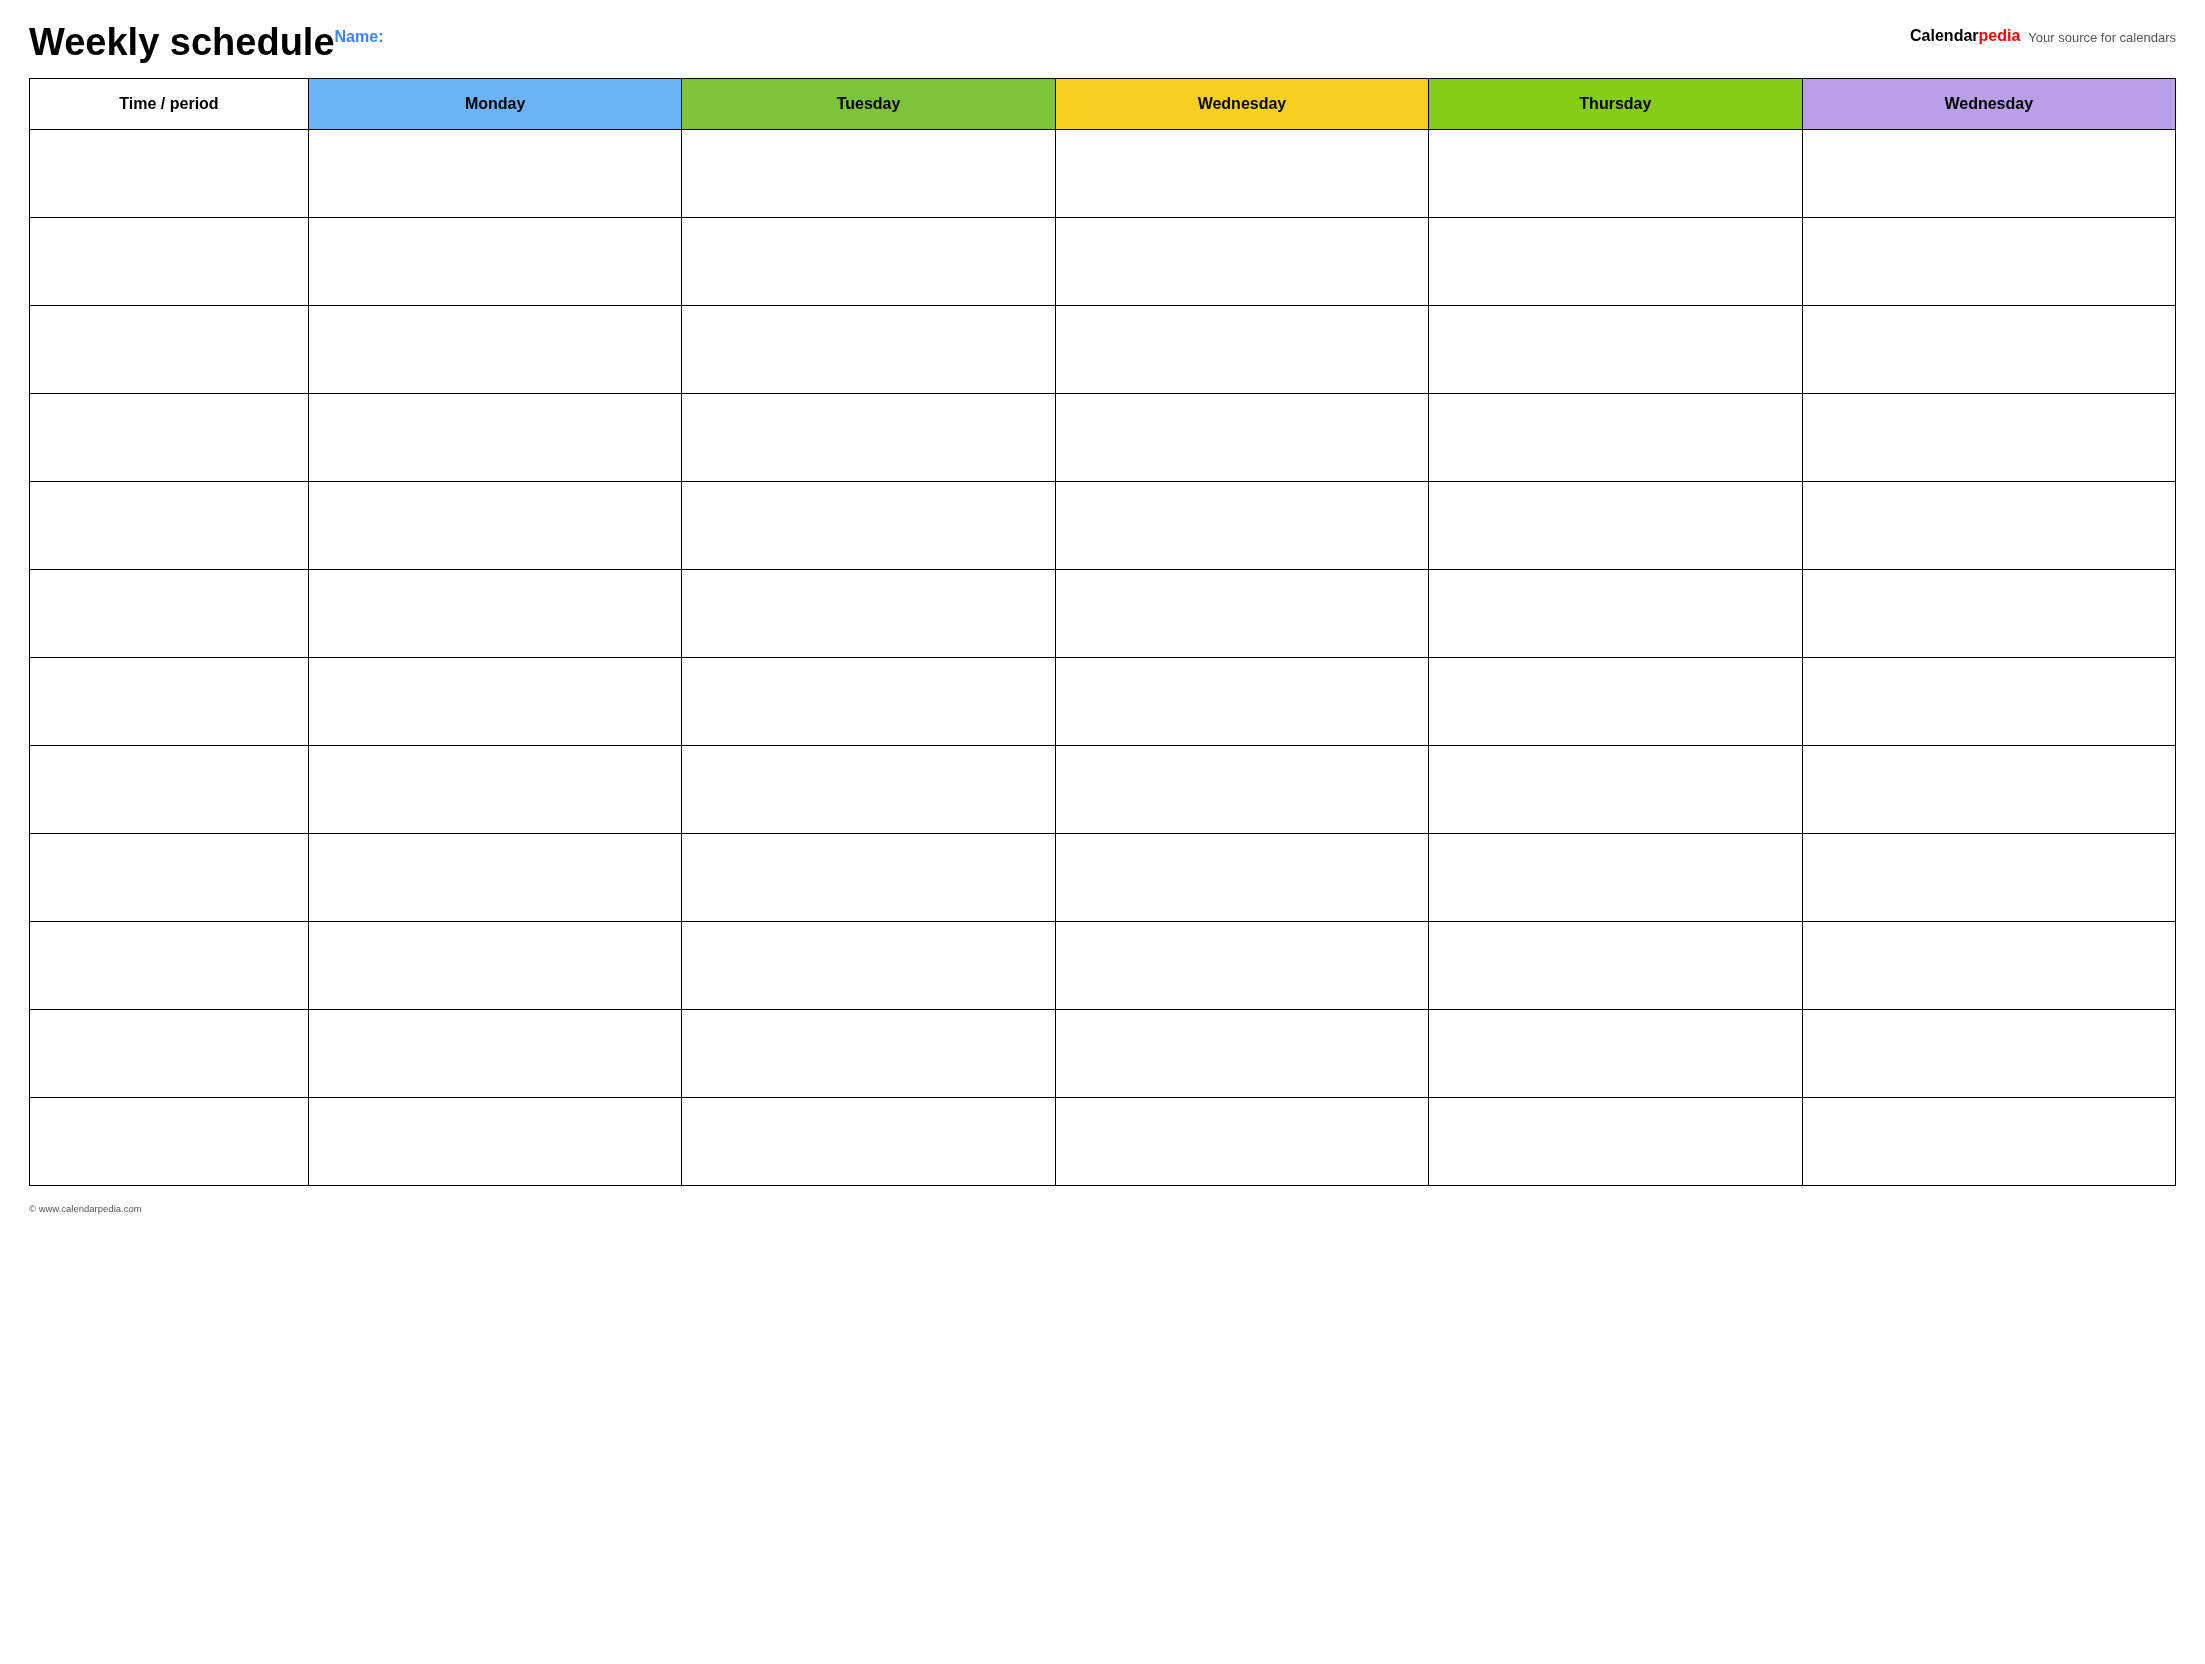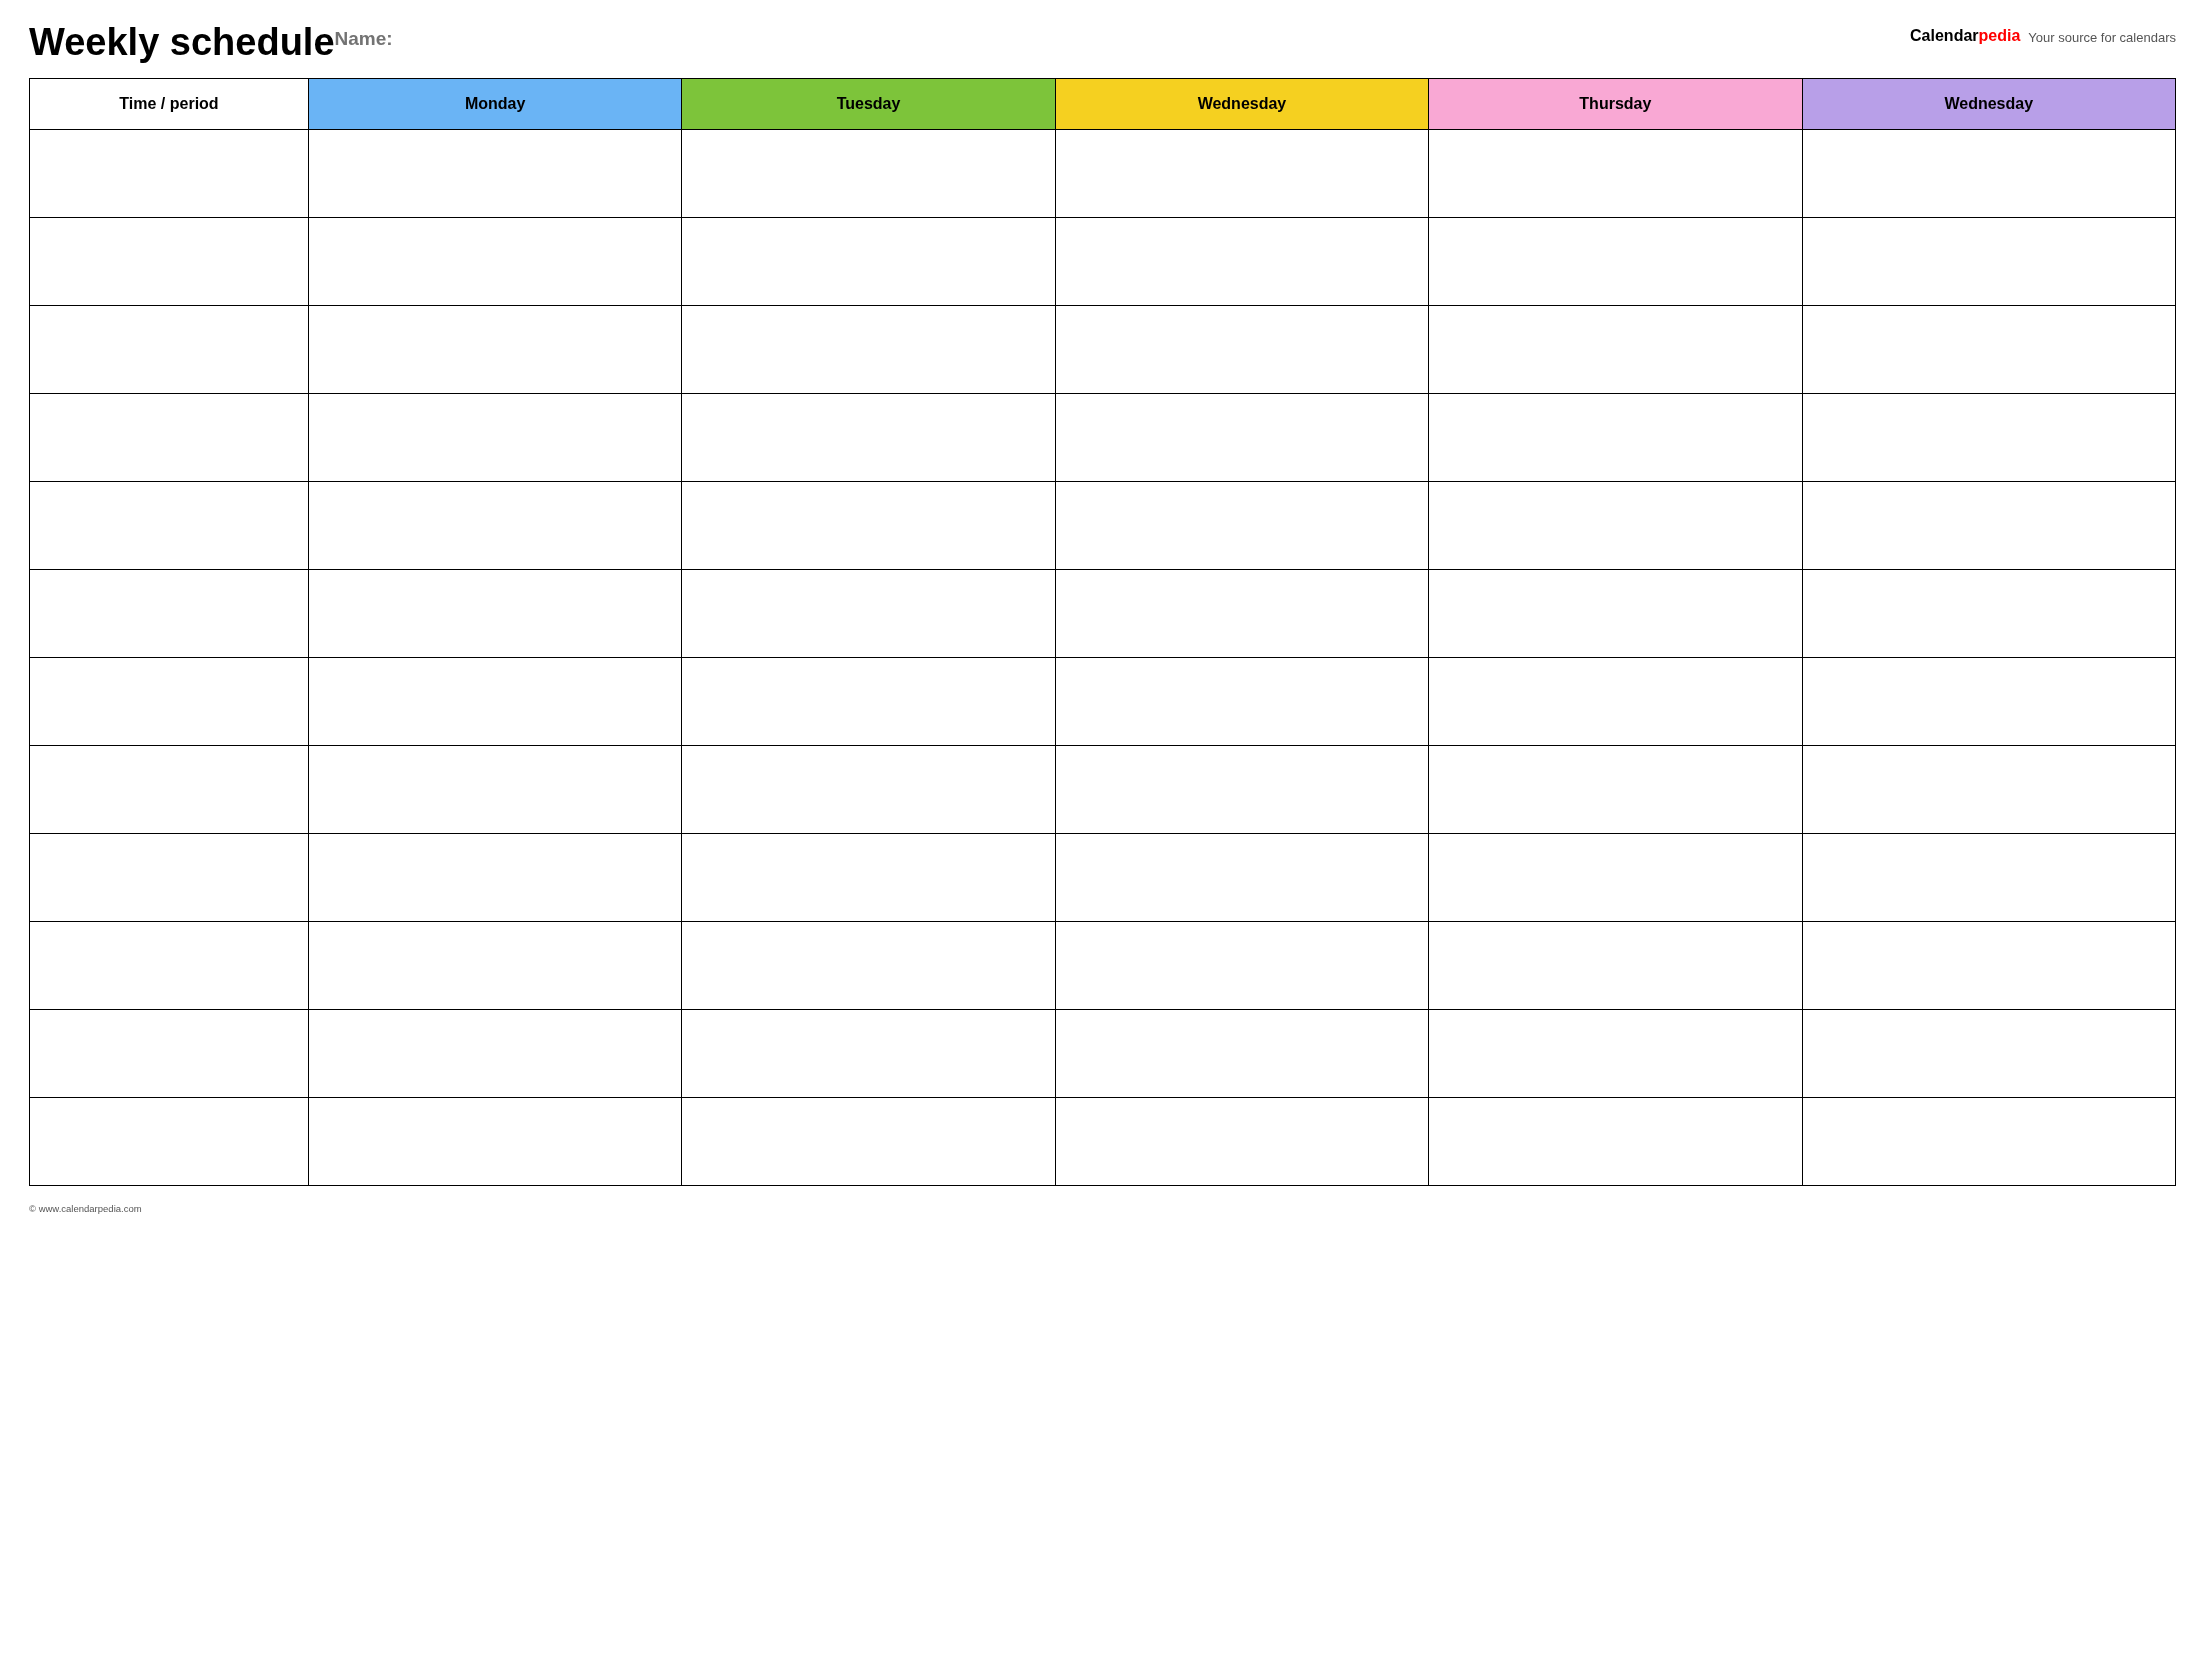--- a/index.html
+++ b/index.html
@@ -28,23 +28,23 @@
     }
 
     .main-title {
       font-size: 38px;
       font-weight: bold;
       color: #000000;
       line-height: 1.1;
     }
 
     .name-label {
-      font-size: 19px;
-      font-weight: bold;
-      color: #737373;
+      font-size: 16px;
+      font-weight: bold;
+      color: #3b82f6;
       margin-top: 5.9px;
     }
 
     .logo-section {
       display: flex;
       flex-direction: row;
       align-items: flex-end;
       padding-top: 3.7px;
     }
 
@@ -106,21 +106,21 @@
       background-color: #7dc43a;
       width: 17.4%;
     }
 
     .col-wed {
       background-color: #f5d020;
       width: 17.4%;
     }
 
     .col-thu {
-      background-color: #f9a8d4;
+      background-color: #84cc16;
       width: 17.4%;
     }
 
     .col-fri {
       background-color: #b89fe8;
       width: 17.4%;
     }
 
     .schedule-table tbody td {
       background-color: #ffffff;

